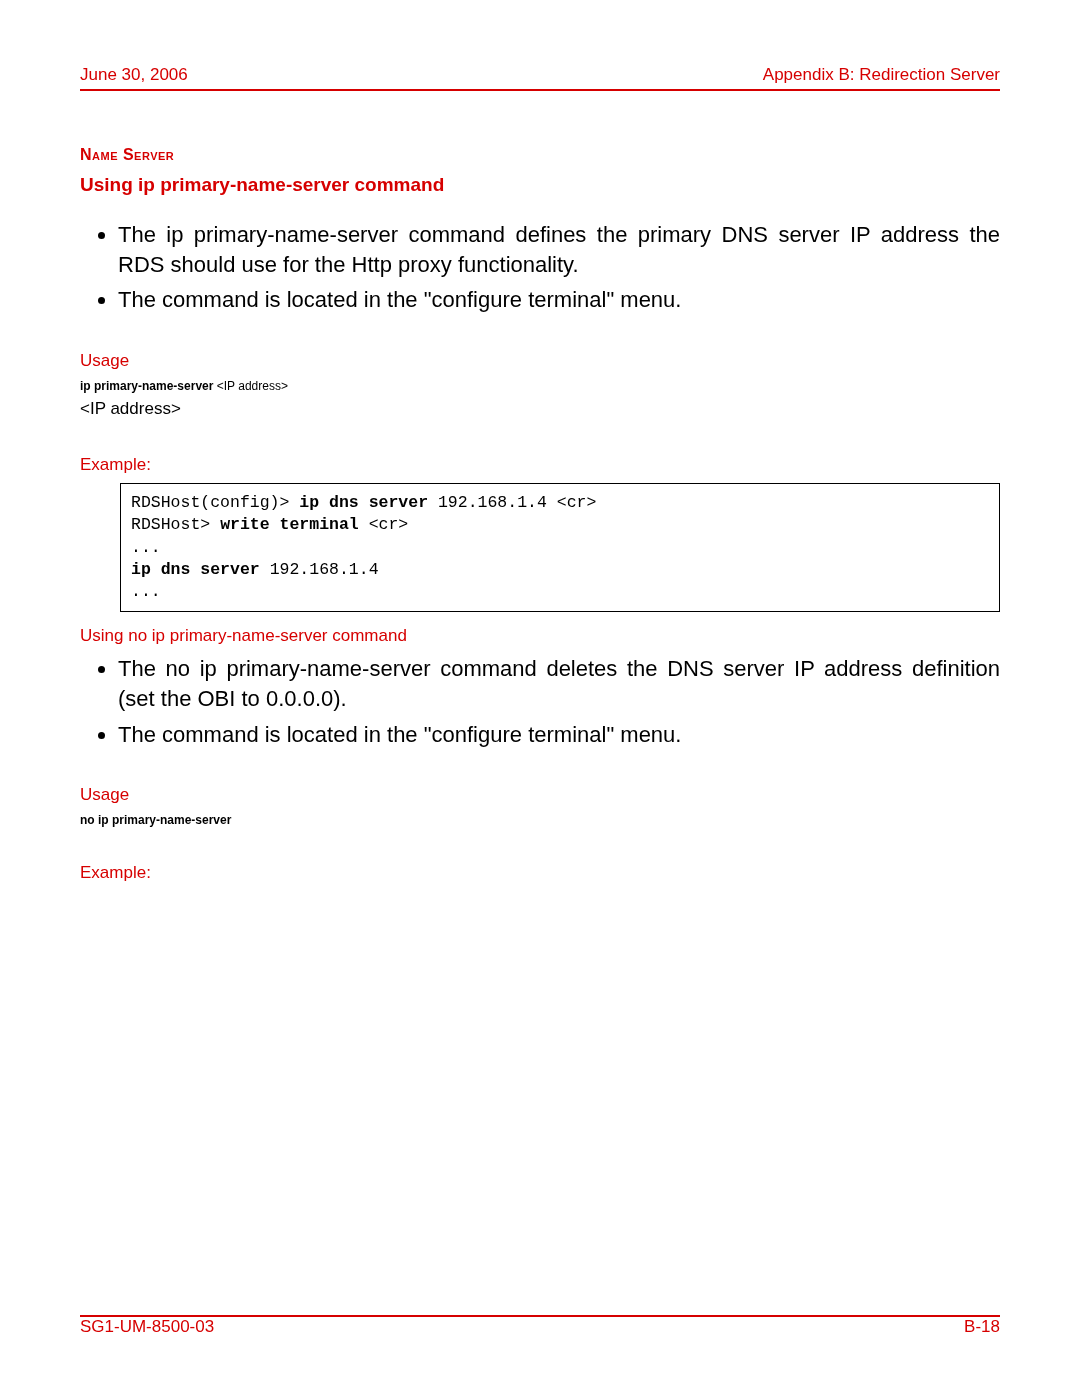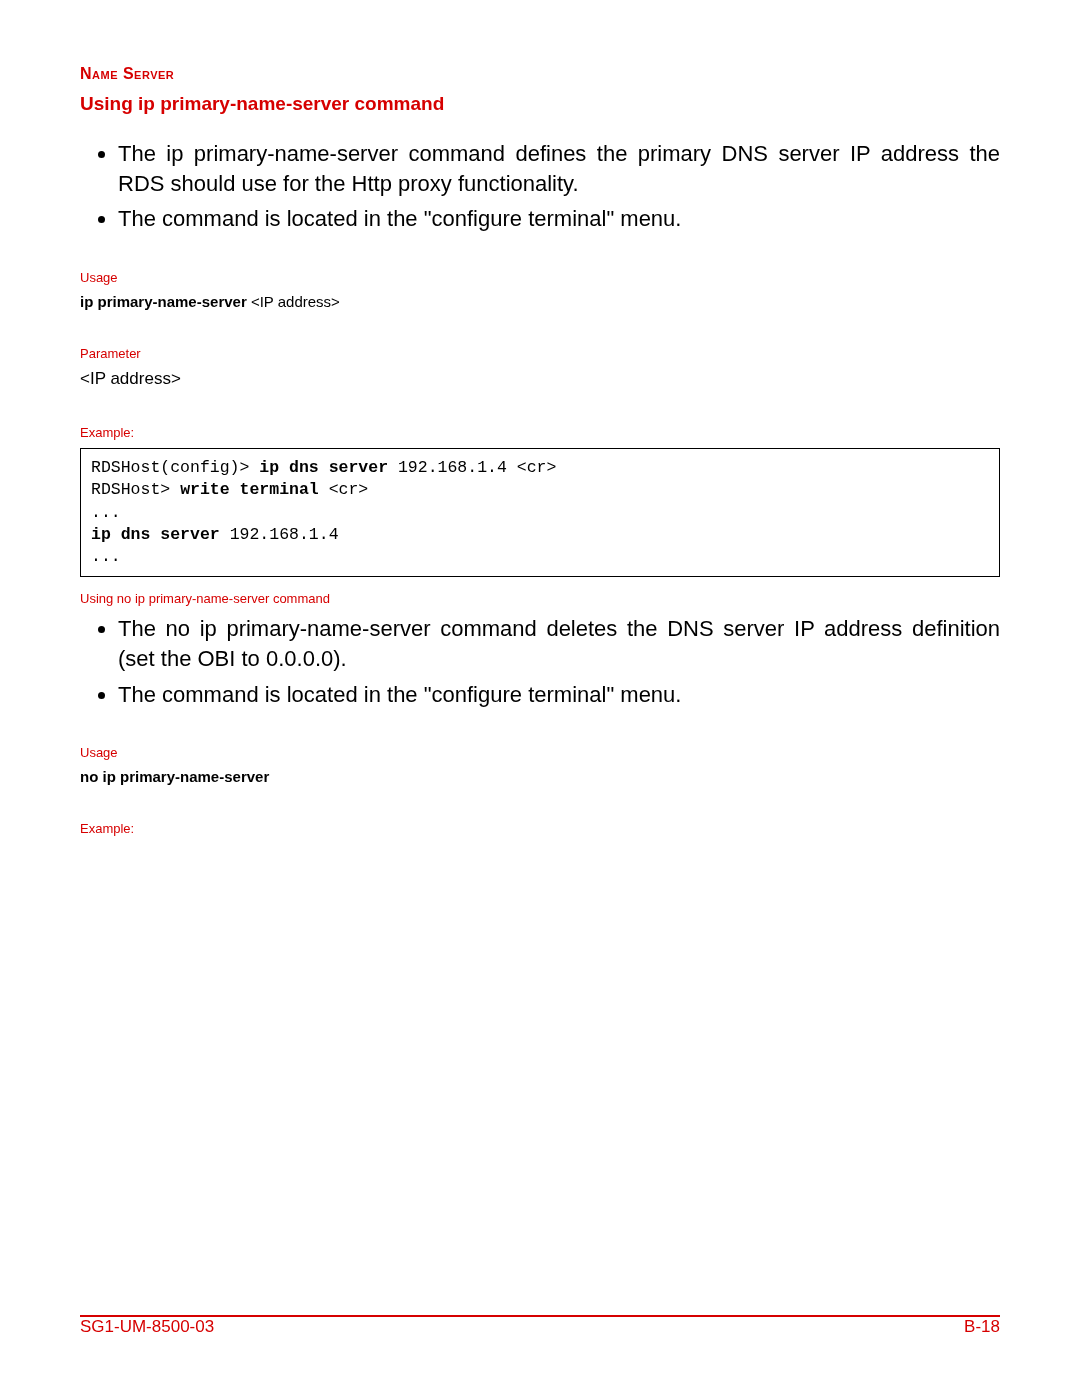--- a/index.html
+++ b/index.html
@@ -37,86 +37,90 @@
     margin-bottom: 10px;
   }
   .subhead-bold-red {
     color: #d60000;
     font-weight: bold;
     font-size: 19px;
     margin-bottom: 24px;
   }
   .subhead-red {
     color: #d60000;
-    font-size: 13px;
+    font-size: 17px;
     margin-bottom: 8px;
     margin-top: 36px;
   }
   ul {
     margin: 0 0 0 38px;
     padding: 0;
     list-style: disc;
   }
   li {
     font-size: 22px;
     line-height: 1.35;
     margin-bottom: 6px;
     text-align: justify;
   }
   .usage-line {
-    font-size: 15px;
+    font-size: 12px;
     margin-top: 6px;
   }
   .usage-line .cmd-bold { font-weight: bold; }
   .param-block p {
     font-size: 17px;
     margin: 6px 0;
   }
   .code-box {
     border: 1px solid #000;
     padding: 8px 10px;
     font-family: "Courier New", monospace;
     font-size: 16.5px;
     line-height: 1.35;
     margin-top: 6px;
     white-space: pre;
+    margin-left: 40px;
   }
   .code-box .b { font-weight: bold; }
   .footer-row {
     position: absolute;
     left: 80px;
     right: 80px;
     bottom: 60px;
     display: flex;
     justify-content: space-between;
     color: #d60000;
     font-size: 17px;
     border-top: 2px solid #d60000;
   }
 </style>
 </head>
 <body>
 
 <div class="page">
 
+  <div class="header-row">
+    <span>June 30, 2006</span>
+    <span>Appendix B: Redirection Server</span>
+  </div>
 
   <div class="section-title">Name Server</div>
 
   <div class="subhead-bold-red">Using ip primary-name-server command</div>
   <ul>
     <li>The ip primary-name-server command defines the primary DNS server IP address the RDS should use for the Http proxy functionality.</li>
     <li>The command is located in the "configure terminal" menu.</li>
   </ul>
 
   <div class="subhead-red">Usage</div>
   <div class="usage-line">
     <span class="cmd-bold">ip primary-name-server</span><span> &lt;IP address&gt;</span>
   </div>
 
-  <div class="subhead-red">Parameter</div>
   <div class="param-block">
     <p>&lt;IP address&gt;</p>
   </div>
 
   <div class="subhead-red">Example:</div>
   <div class="code-box"><span>RDSHost(config)&gt; </span><span class="b">ip dns server</span><span> 192.168.1.4 &lt;cr&gt;</span>
 <span>RDSHost&gt; </span><span class="b">write terminal</span><span> &lt;cr&gt;</span>
 <span>...</span>
 <span class="b">ip dns server</span><span> 192.168.1.4</span>
 <span>...</span></div>

